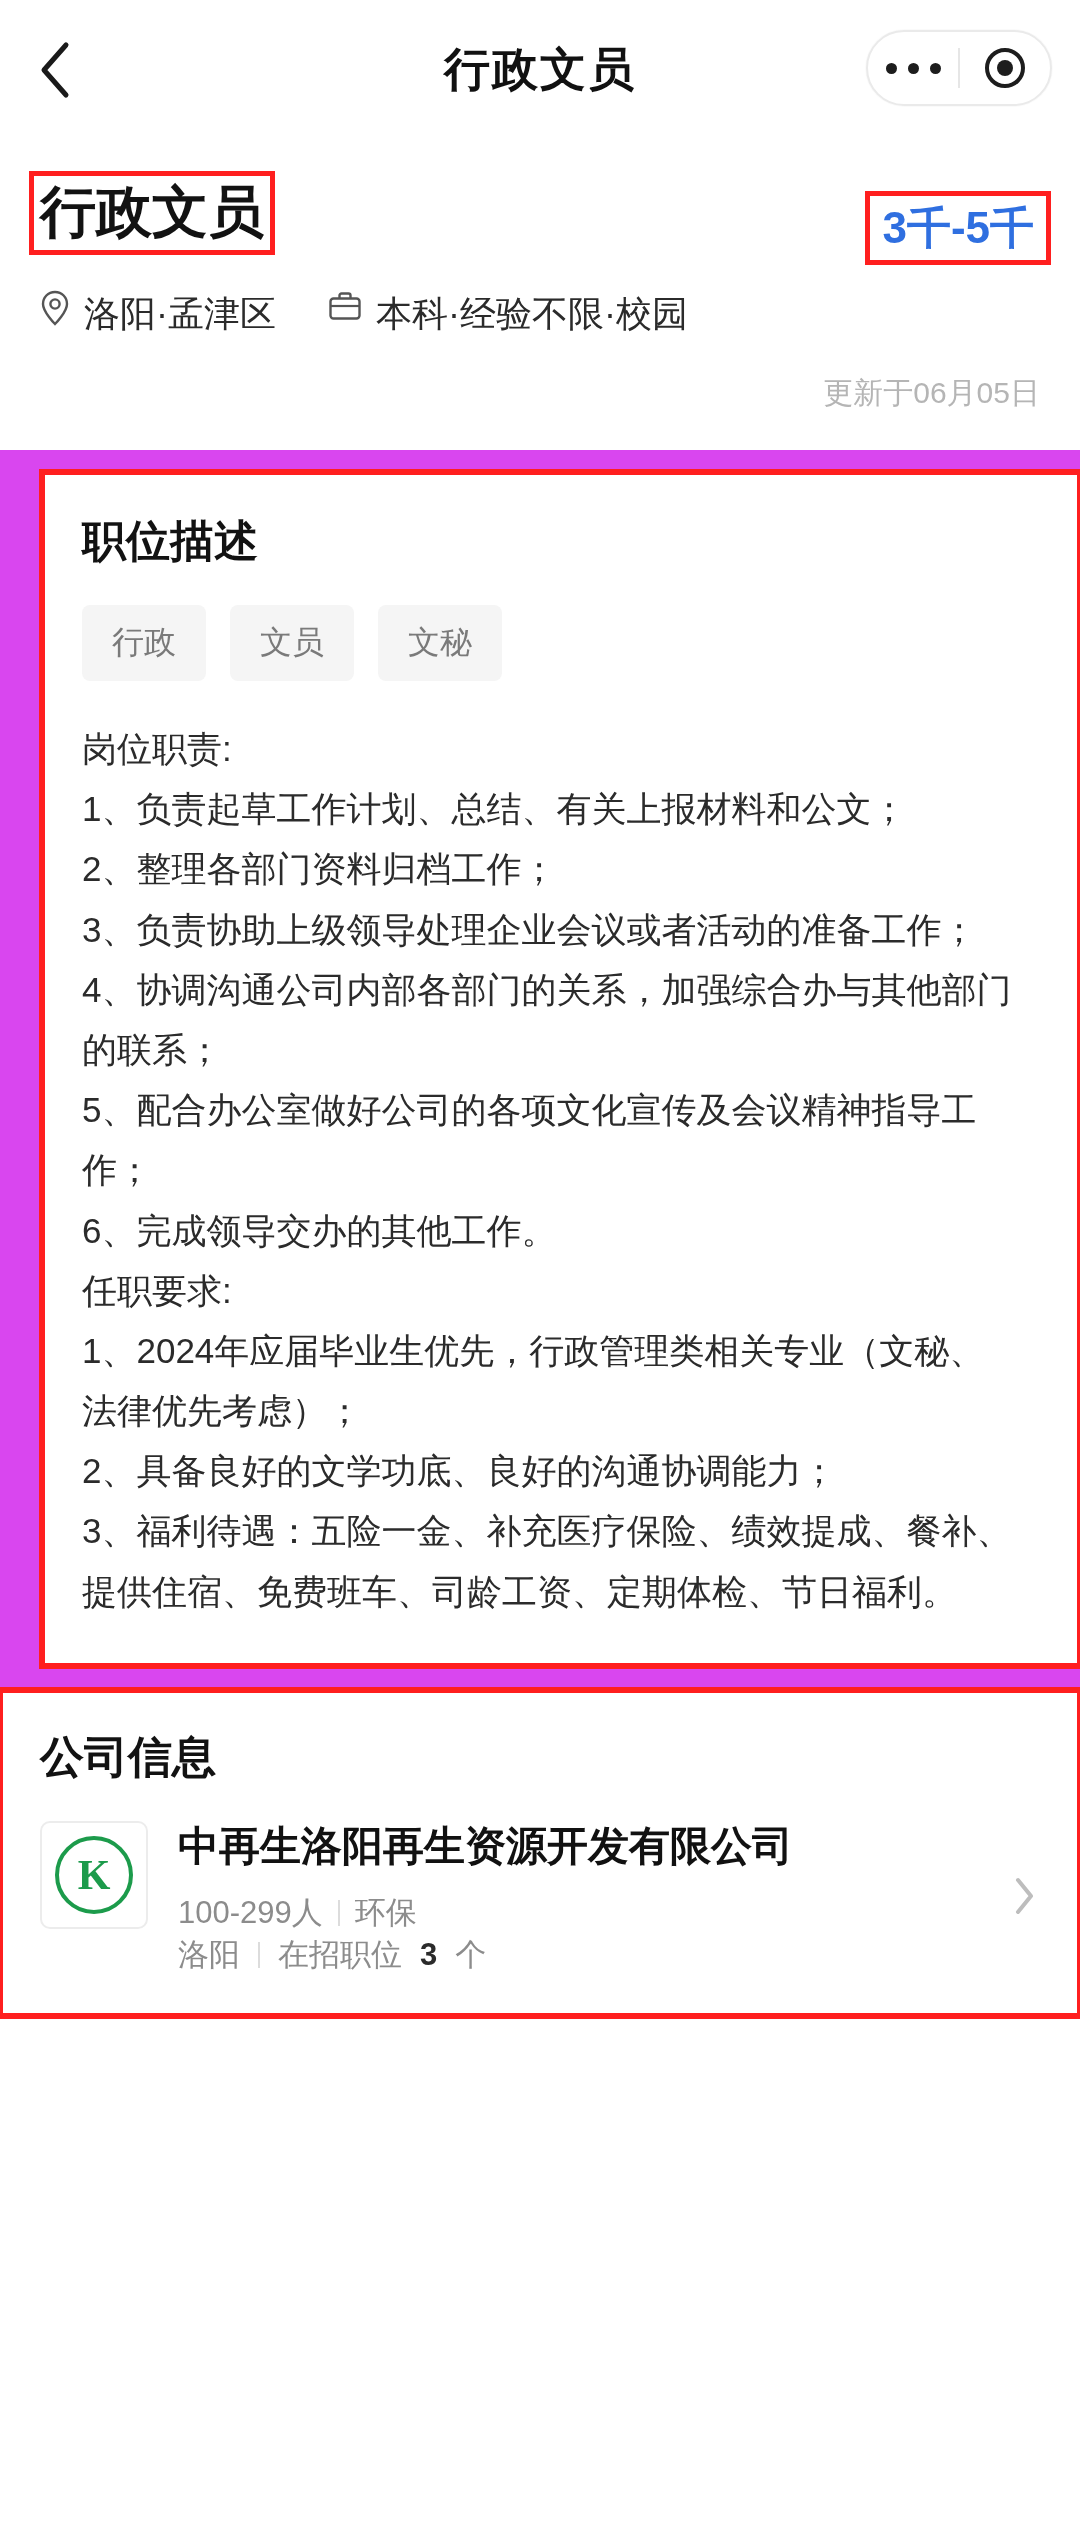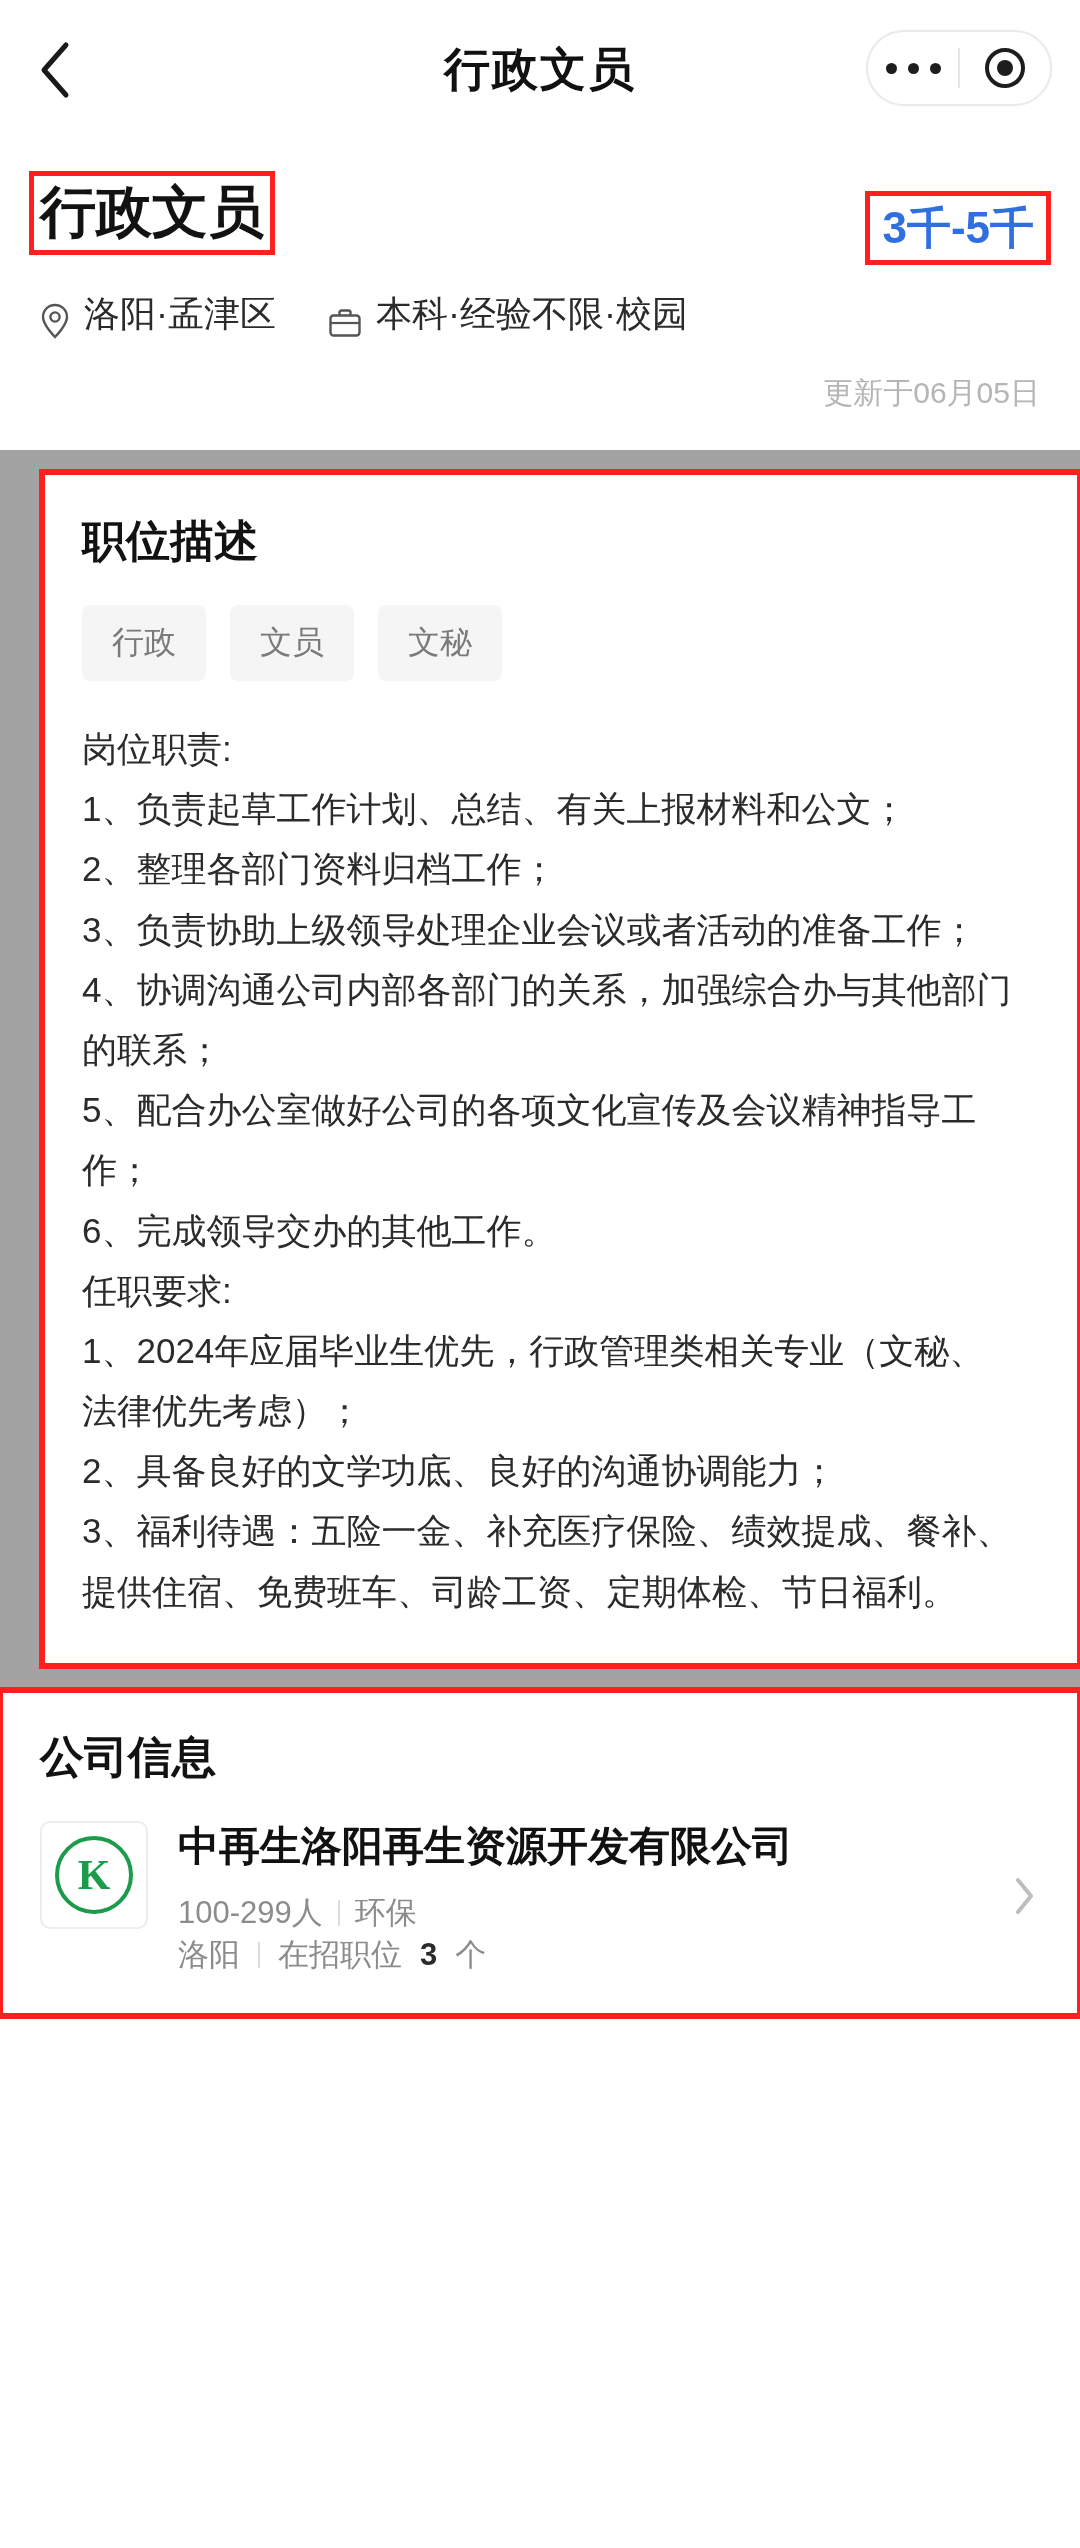--- a/index.html
+++ b/index.html
@@ -8,21 +8,21 @@
     height: 2548px;
     background: #ffffff;
     font-family: "Liberation Sans", sans-serif;
     color: #1a1a1a;
     overflow: hidden;
   }
   .page {
     position: relative;
     width: 1080px;
     height: 1797px;
-    background: #a3a3a3;
+    background: #d946ef;
   }
 
   
   .navbar {
     position: relative;
     height: 140px;
     background: #ffffff;
     display: flex;
     align-items: center;
   }
@@ -115,21 +115,21 @@
   }
   .box-red { outline: 5px solid #ff1f1f; }
   .meta-row {
     display: flex;
     align-items: center;
     gap: 52px;
     padding: 30px 40px 0 40px;
     font-size: 36px;
     color: #2b2b2b;
   }
-  .meta-item { display: flex; align-items: flex-end; gap: 14px; }
+  .meta-item { display: flex; align-items: flex-start; gap: 14px; }
   .meta-item svg { display: block; }
   .update-row {
     padding: 34px 40px 0 40px;
     font-size: 30px;
     color: #b5b5b5;
     text-align: right;
   }
 
   
   .card {

